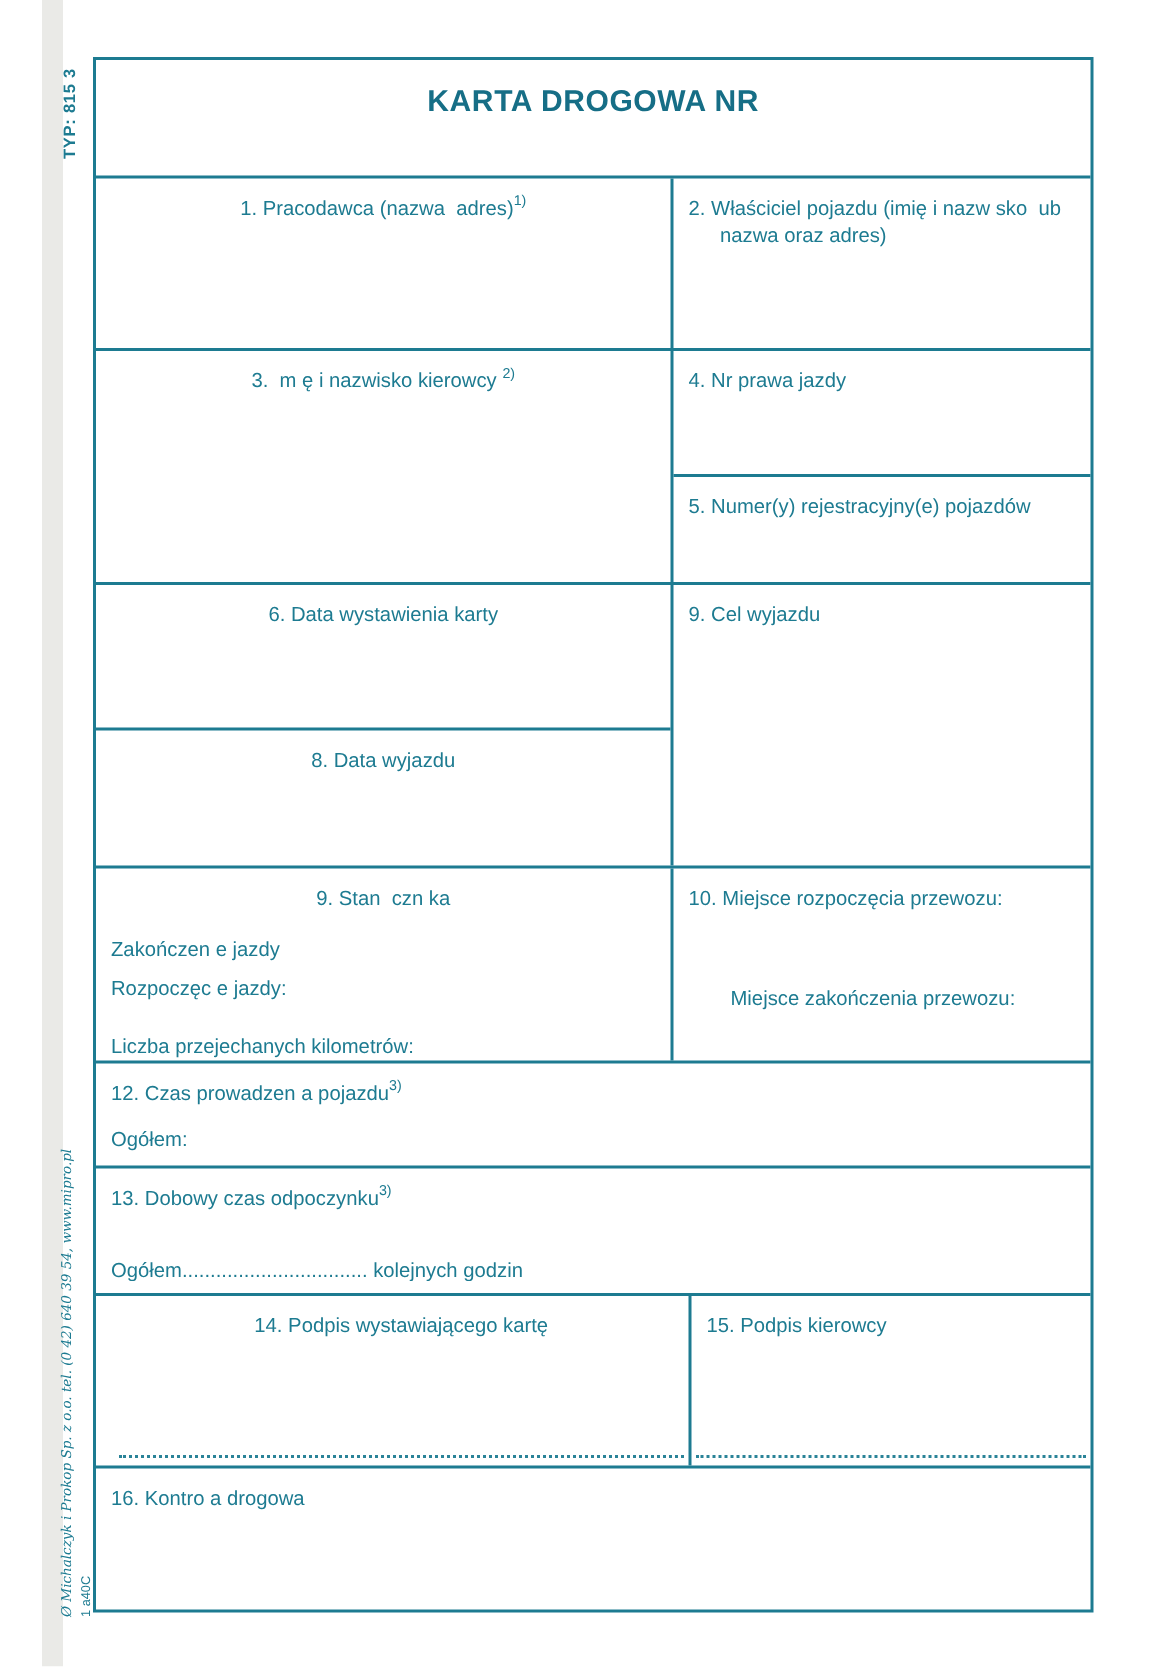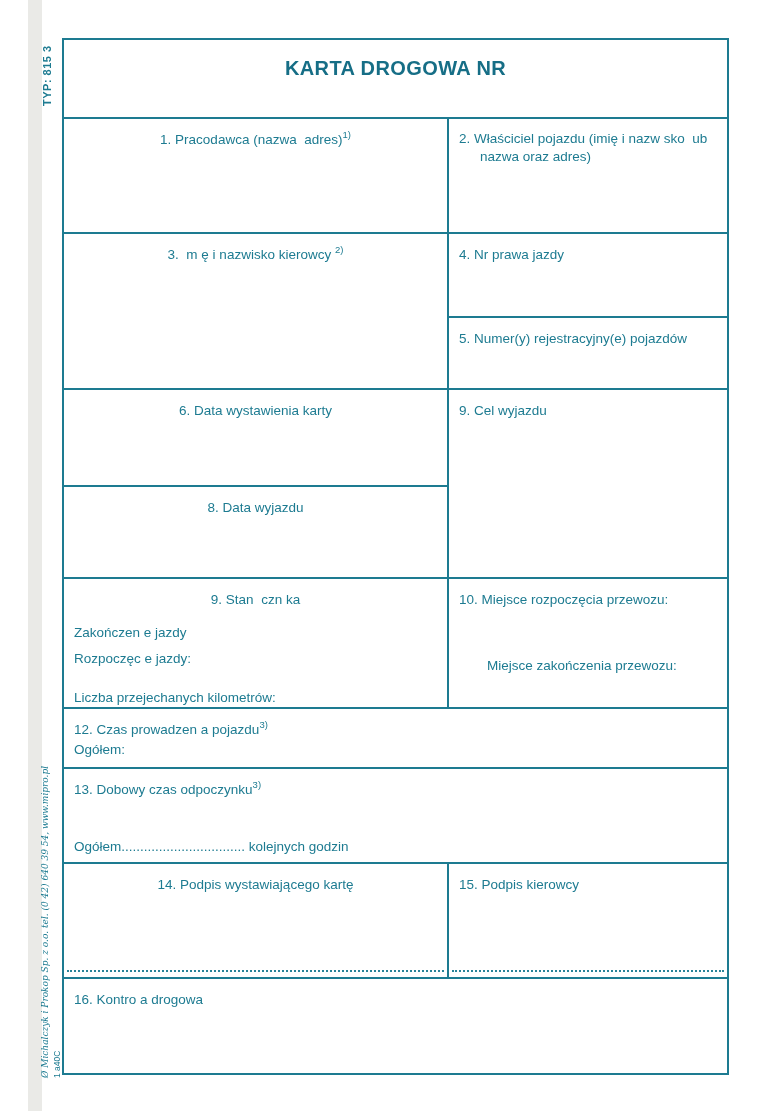--- a/index.html
+++ b/index.html
@@ -21,29 +21,29 @@
     border:2px solid #1d7b91;box-sizing:border-box;display:flex;flex-direction:column;background:#fff;
   }
   .row{display:flex;box-sizing:border-box;border-top:2px solid #1d7b91;position:relative;}
   .row.first{border-top:none;}
   #rowTitle{height:77px;}
   #rowA{height:115px;}
   #rowB{height:156px;}
   #rowC{height:189px;}
   #rowD{height:130px;}
   #rowE{height:155px;}
-  #rowF{height:115px;}
+  #rowF{height:115px;padding-left:12px;}
   #rowG{flex:1;}
   .cl{width:385px;border-right:2px solid #1d7b91;box-sizing:border-box;position:relative;
       display:flex;flex-direction:column;text-align:center;}
   .cr{flex:1;box-sizing:border-box;position:relative;display:flex;flex-direction:column;}
   .cell{position:relative;box-sizing:border-box;padding:11px 10px 0 10px;flex:1;}
   .sub{position:relative;box-sizing:border-box;padding:11px 10px 0 10px;}
   .sub.split{border-top:2px solid #1d7b91;flex:1;}
-  #c4{height:82px;} #c6{height:95px;} #c12{height:58px;}
+  #c4{height:82px;} #c6{height:95px;} #c12{height:68px;}
   #c8,#c5,#c13{flex:1;}
   .lbl{font-size:13.5px;line-height:1.3;white-space:pre-wrap;display:inline;}
   sup{font-size:9.5px;line-height:0;}
   .ln{position:absolute;left:10px;font-size:13.5px;white-space:pre-wrap;}
   #c9 .ln1{top:46px;} #c9 .ln2{top:72px;} #c9 .ln3{top:111px;}
   #c10 .ln1{top:79px;left:38px;}
   #c11 .ln1{top:51px;} #c11 .ln2{top:89px;} #c11 .ln3{top:131px;}
   #c12 .ln1{top:auto;bottom:10px;}
   .total{position:absolute;left:10px;right:4px;bottom:8px;font-size:13.5px;
          white-space:nowrap;overflow:hidden;}

